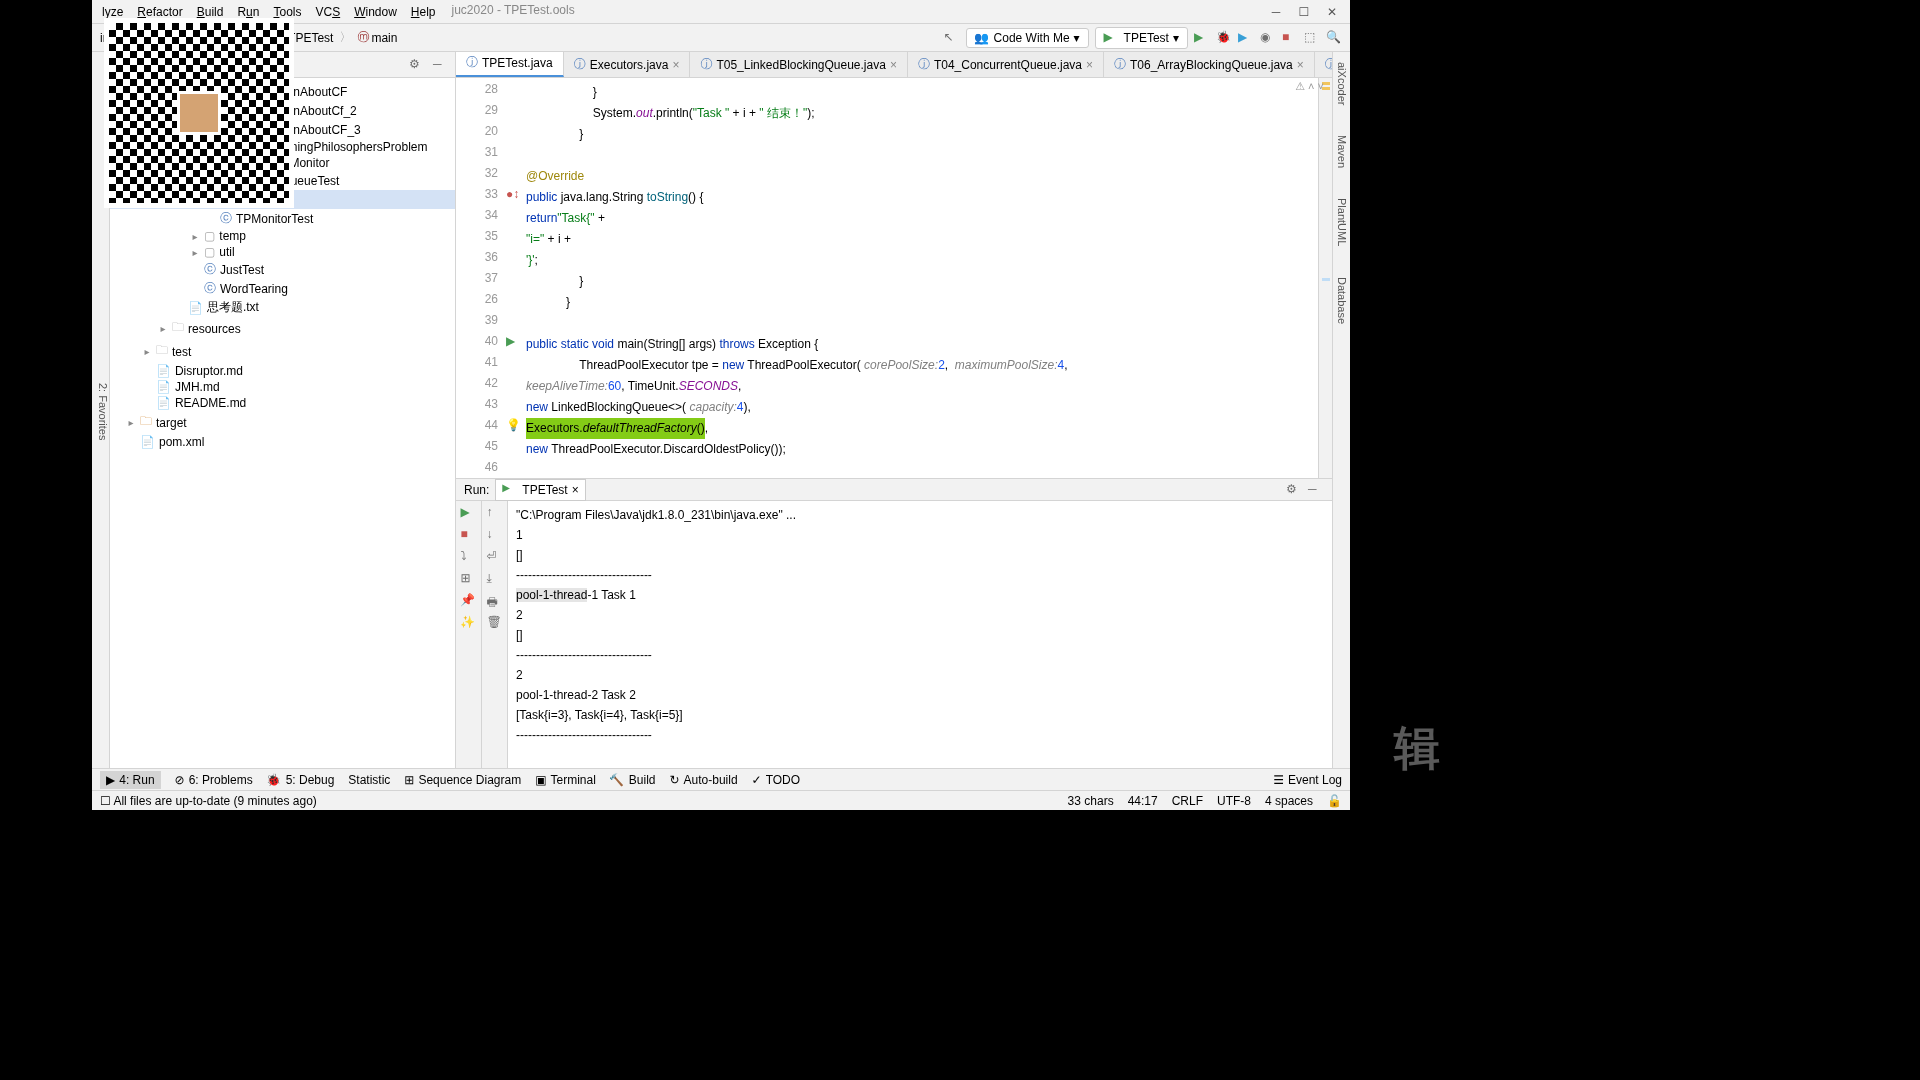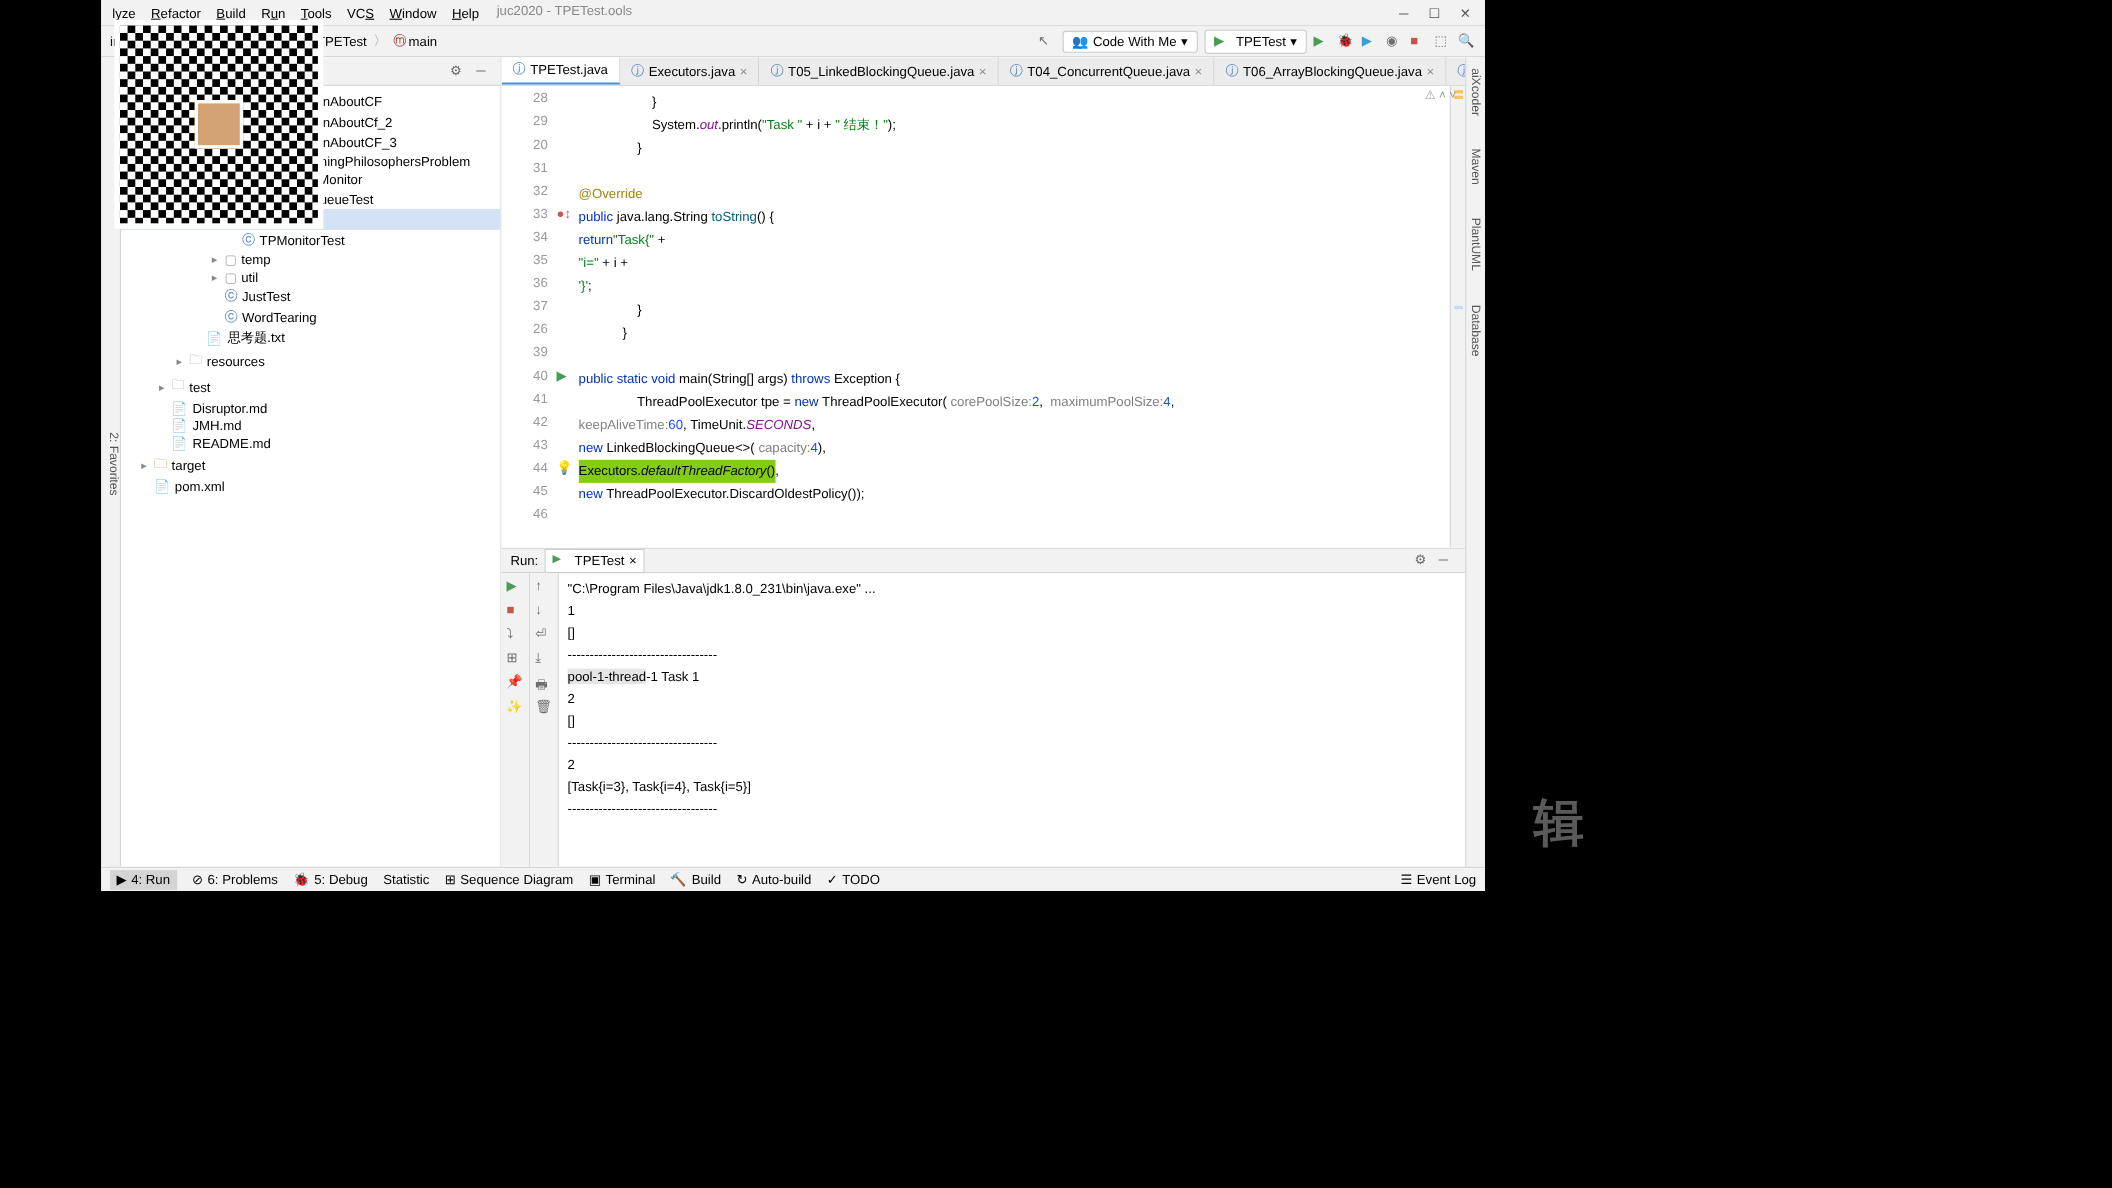--- a/index.html
+++ b/index.html
@@ -42,21 +42,21 @@
 .code-area{flex:1;display:flex;overflow:hidden;font-family:'Consolas','Monaco',monospace;font-size:13px}
 .gutter{width:50px;background:#fff;color:#999;text-align:right;padding:4px 8px 4px 4px;user-select:none}
 .gutter-extra{width:20px;background:#fff;padding:4px 0}
 .code-text{flex:1;padding:4px 0;white-space:pre;overflow:hidden;line-height:21px}
 .line{height:21px;display:flex}
 .gutter .line{justify-content:flex-end}
 .kw{color:#0033b3}
 .str{color:#067d17}
 .anno{color:#9e880d}
 .static-field{color:#871094;font-style:italic}
-.param{color:#808080;}
+.param{color:#808080;font-style:italic}
 .num{color:#1750eb}
 .method-ital{font-style:italic}
 .sel{background:#84cc16}
 .bulb{color:#f2c55c}
 .run-gutter{color:#499c54}
 .editor-overlay{position:absolute;right:8px;top:2px;color:#999;font-size:11px}
 .stripe{width:14px;background:#f2f2f2;border-left:1px solid #d4d4d4;position:relative}
 .stripe-mark{position:absolute;right:2px;width:8px;height:3px}
 .console{height:290px;border-top:1px solid #d4d4d4;display:flex;flex-direction:column;background:#fff}
 .console-header{height:22px;background:#f2f2f2;display:flex;align-items:center;padding:0 8px;border-bottom:1px solid #d4d4d4;gap:6px}
@@ -373,20 +373,21 @@
           <div class="console-out" id="console-out">
               <div>"C:\Program Files\Java\jdk1.8.0_231\bin\java.exe" ...</div>
               <div>1</div>
               <div>[]</div>
               <div>----------------------------------</div>
               <div><span class="hl">pool-1-thread</span>-1 Task 1</div>
               <div>2</div>
               <div>[]</div>
               <div>----------------------------------</div>
               <div>2</div>
+              <div>pool-1-thread-2 Task 2</div>
               <div>[Task{i=3}, Task{i=4}, Task{i=5}]</div>
               <div>----------------------------------</div>
             </div>
         </div>
       </div>
     </div>
 
     <div class="sidebar-right">
       <div class="right-tab">aiXcoder</div>
       <div class="right-tab">Maven</div>
@@ -402,20 +403,31 @@
     <span class="bb-item">Statistic</span>
     <span class="bb-item">⊞ <span>Sequence Diagram</span></span>
     <span class="bb-item">▣ <span>Terminal</span></span>
     <span class="bb-item">🔨 <span>Build</span></span>
     <span class="bb-item">↻ <span>Auto-build</span></span>
     <span class="bb-item">✓ <span>TODO</span></span>
     <div class="spacer"></div>
     <span class="bb-item">☰ <span>Event Log</span></span>
   </div>
 
+  <div class="status-bar">
+    <span>☐ <span>All files are up-to-date (9 minutes ago)</span></span>
+    <div class="status-right">
+      <span>33 chars</span>
+      <span>44:17</span>
+      <span>CRLF</span>
+      <span>UTF-8</span>
+      <span>4 spaces</span>
+      <span>🔓</span>
+    </div>
+  </div>
 
 </div>
 
 <div class="qr-overlay">
   <div class="qr"></div>
   <div class="qr-avatar"></div>
 </div>
 
 <div class="watermark2">辑</div>
 

